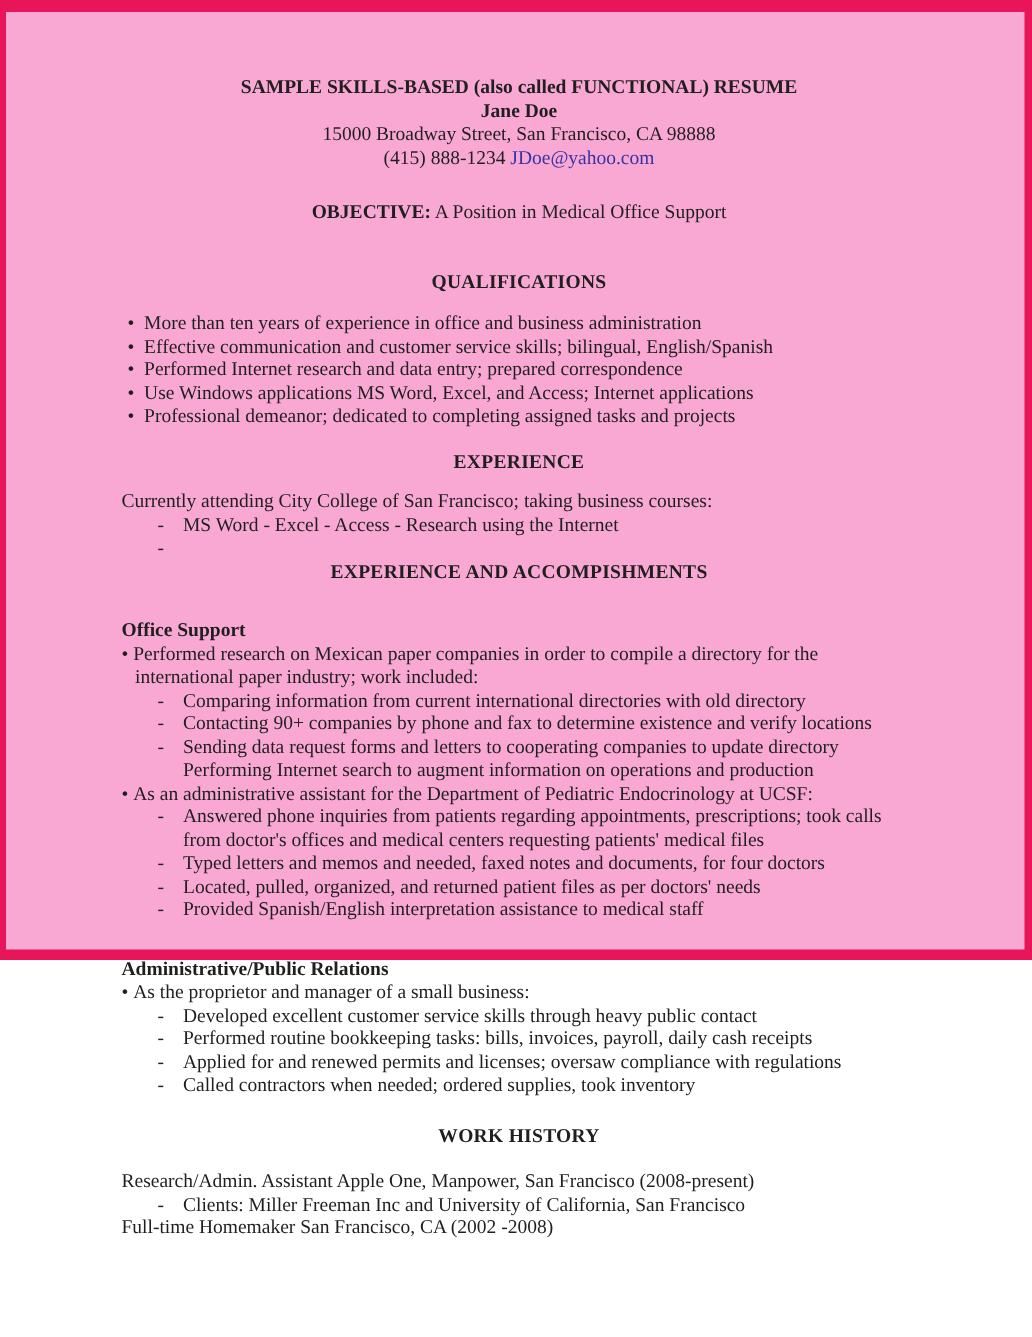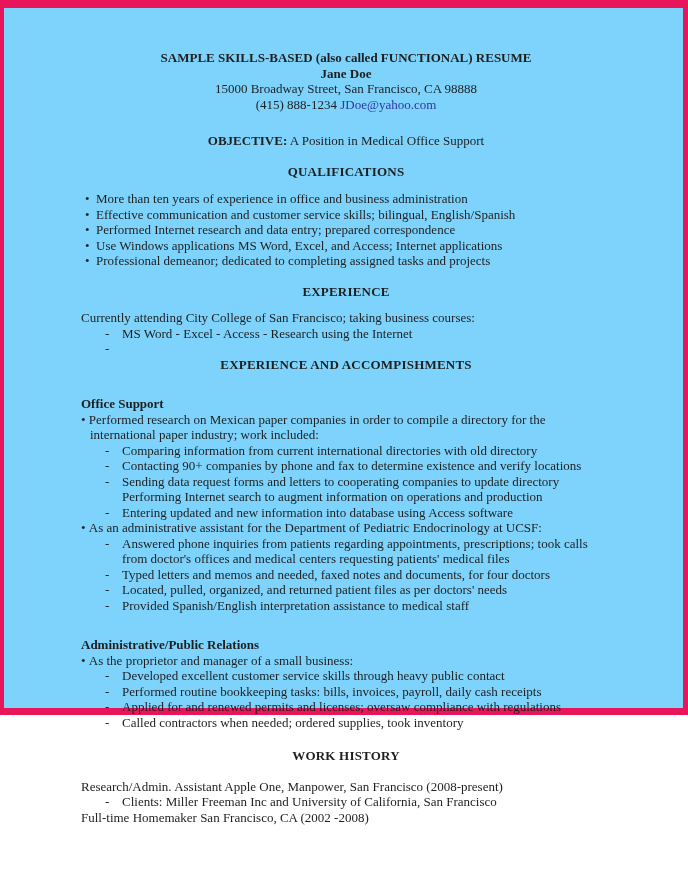--- a/index.html
+++ b/index.html
@@ -4,25 +4,25 @@
 <style>
   * { margin: 0; padding: 0; box-sizing: border-box; }
   html, body { background: #fff; }
   body {
     width: 688px; height: 891px;
     font-family: "Liberation Serif", "DejaVu Serif", serif;
     color: #1f1f1f;
     overflow: hidden;
   }
   .page {
-    width: 688px; height: 715px;
+    width: 688px; height: 640px;
     border-style: solid;
     border-color: var(--border-color, #e9155b);
     border-width: 8px 5px 7px 4px;
-    background: #7dd3fc;
+    background: #f9a8d4;
   }
   .content {
     padding: 42px 72px 0 77px;
     font-size: 13px;
     line-height: 15.5px;
   }
   .centered { text-align: center; }
   .bold { font-weight: bold; }
 
   .header-line { line-height: 15.5px; }
@@ -30,21 +30,21 @@
     color: #3434a4;
     cursor: pointer;
   }
   .objective-line { margin-top: 21px; }
   .sec-heading {
     text-align: center;
     font-weight: bold;
     font-size: 13px;
     letter-spacing: 0.2px;
   }
-  .quals-heading { margin-top: 15px; }
+  .quals-heading { margin-top: 31px; }
   .quals-list { margin-top: 12px; }
   .q-item {
     padding-left: 18px;
     text-indent: -14px;
   }
   .q-item::before { content: "\2022\00a0\00a0"; }
 
   .edu-heading { margin-top: 15px; }
   .edu-intro { margin-top: 11px; }
 
@@ -111,21 +111,20 @@
       </div>
 
     <div class="sec-heading exp-heading">EXPERIENCE AND ACCOMPISHMENTS</div>
     <div id="experience-groups">
         <div class="group-title">Office Support</div>
         <div class="lead-item">Performed research on Mexican paper companies in order to compile a directory for the international paper industry; work included:</div>
         <div class="dash-item">Comparing information from current international directories with old directory</div>
         <div class="dash-item">Contacting 90+ companies by phone and fax to determine existence and verify locations</div>
         <div class="dash-item">Sending data request forms and letters to cooperating companies to update directory</div>
         <div class="dash-item no-dash">Performing Internet search to augment information on operations and production</div>
-        <div class="dash-item">Entering updated and new information into database using Access software</div>
         <div class="lead-item">As an administrative assistant for the Department of Pediatric Endocrinology at UCSF:</div>
         <div class="dash-item">Answered phone inquiries from patients regarding appointments, prescriptions; took calls from doctor's offices and medical centers requesting patients' medical files</div>
         <div class="dash-item">Typed letters and memos and needed, faxed notes and documents, for four doctors</div>
         <div class="dash-item">Located, pulled, organized, and returned patient files as per doctors' needs</div>
         <div class="dash-item">Provided Spanish/English interpretation assistance to medical staff</div>
         <div class="group-title">Administrative/Public Relations</div>
         <div class="lead-item">As the proprietor and manager of a small business:</div>
         <div class="dash-item">Developed excellent customer service skills through heavy public contact</div>
         <div class="dash-item">Performed routine bookkeeping tasks: bills, invoices, payroll, daily cash receipts</div>
         <div class="dash-item">Applied for and renewed permits and licenses; oversaw compliance with regulations</div>

